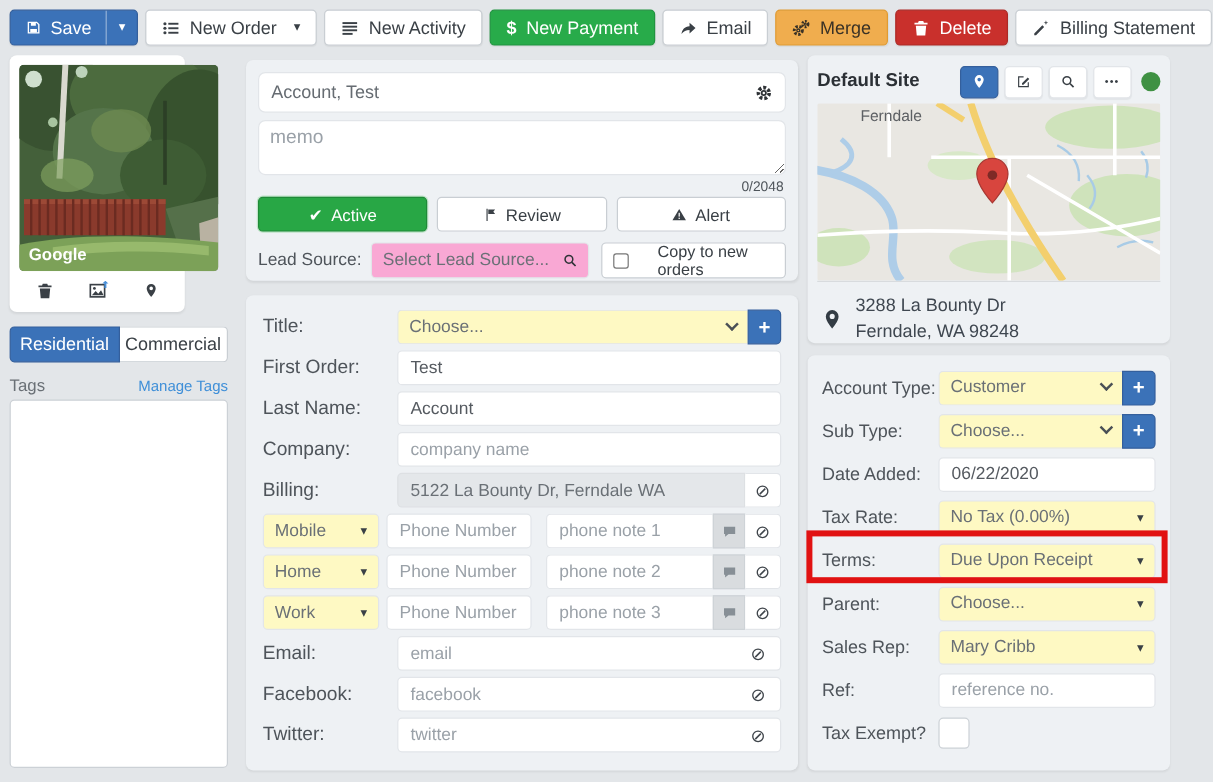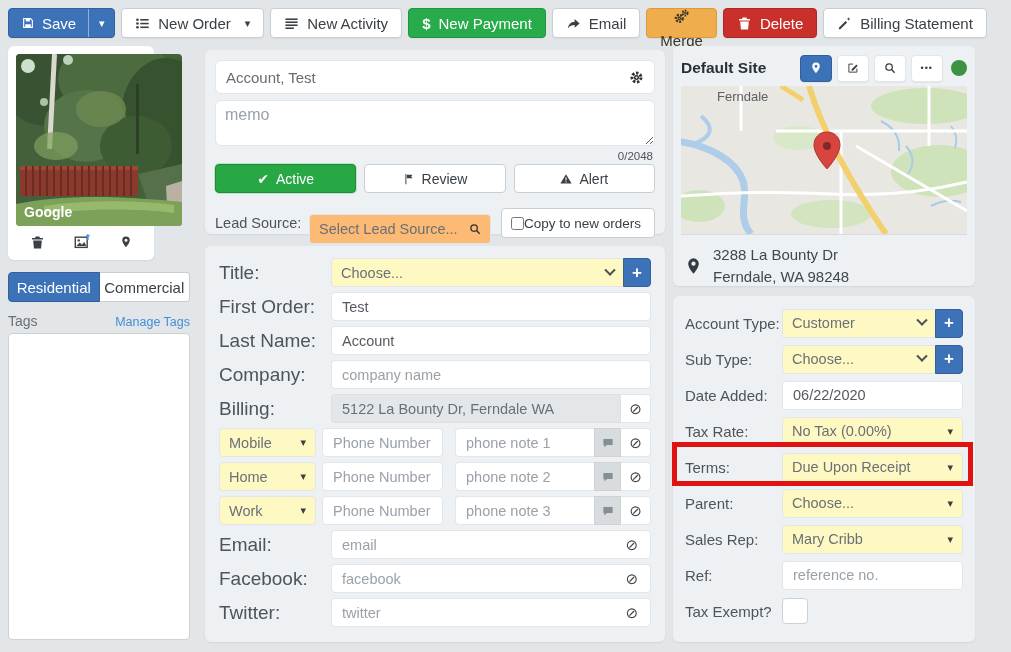--- a/index.html
+++ b/index.html
@@ -18,21 +18,21 @@
   #toolbar { position:absolute; left:8px; top:8px; display:flex; gap:6px; }
   .btn {
     height:30px; display:inline-flex; align-items:center; gap:8px;
     padding:0 13px; border-radius:4px; font-size:15px; cursor:pointer;
     border:1px solid transparent; background:#fff; color:#3a4046; white-space:nowrap;
     font-family:inherit; box-shadow:0 1px 1px rgba(0,0,0,.05);
   }
   .b-white { border-color:#c9ced3; }
   .b-blue  { background:#3b72b8; border-color:#345f9c; color:#fff; }
   .b-green { background:#28ab4a; border-color:#219440; color:#fff; }
-  .b-orange{ background:#f0ad4e; border-color:#e09b32; color:#3a3226;flex-direction:column; }
+  .b-orange{ background:#f0ad4e; border-color:#e09b32; color:#3a3226; }
   .b-red   { background:#c9302c; border-color:#ac2925; color:#fff; }
   .split { padding-right:0; }
   .split-caret { display:inline-flex; align-items:center; justify-content:center;
     align-self:stretch; width:26px; border-left:1px solid rgba(255,255,255,.45); margin-left:4px; }
   .caret { font-size:11px; line-height:1; }
   .dollar { font-weight:bold; font-size:15px; }
   
   .card { position:absolute; background:#eef1f4; border-radius:6px; box-shadow:0 1px 2px rgba(0,0,0,.07); }
   
   #photo-card { left:8px; top:46px; width:146px; padding:8px 8px 2px; background:#fff; }
@@ -59,31 +59,31 @@
   #memo { width:100%; height:46px; margin-top:6px; background:#fff; border:1px solid #e2e5e9; border-radius:6px;
     resize:both; font-family:inherit; font-size:16px; color:#555a60; padding:5px 9px; outline:none; }
   #memo::placeholder { color:#9aa1a8; }
   #char-counter { text-align:right; font-size:11.5px; color:#4e545a; margin:1px 2px 2px; }
   #status-row { display:flex; gap:8px; margin-top:1px; }
   .status-btn { flex:1; height:29px; display:flex; align-items:center; justify-content:center; gap:7px;
     border-radius:4px; border:1px solid #c9ced3; background:#fff; color:#3a4046; font-size:14px; cursor:pointer; font-family:inherit; }
   .status-btn.active { background:#28a745; border-color:#1f8a38; color:#fff; box-shadow:0 0 0 1px #bfe3c8; }
   #lead-row { display:flex; align-items:center; margin-top:9px; }
   #lead-label { width:94px; font-size:14.5px; color:#4e545a; }
-  #lead-input { width:182px; height:30px; background:#fdba74; border:1px solid #e2e5e9; border-radius:4px;
-    display:flex; align-items:center; padding:0 9px;margin-top:12px; }
+  #lead-input { width:182px; height:30px; background:#f9a8d4; border:1px solid #e2e5e9; border-radius:4px;
+    display:flex; align-items:center; padding:0 9px; }
   #lead-input input { flex:1; min-width:0; border:none; outline:none; font-size:14.5px; font-family:inherit; color:#555; background:transparent; }
   #lead-input input::placeholder { color:#6a7076; }
   #copy-orders { margin-left:10px; flex:1; height:30px; border:1px solid #c9ced3; border-radius:4px; background:#fff;
-    display:flex; align-items:center; gap:0; padding:0 9px; font-size:13.5px; color:#3a4046; cursor:pointer; font-family:inherit; }
+    display:flex; align-items:center; gap:24px; padding:0 9px; font-size:13.5px; color:#3a4046; cursor:pointer; font-family:inherit; }
   #copy-orders input { width:13px; height:13px; }
   #mid-card2 { left:205px; top:246px; width:460px; height:396px; padding:12px 14px; }
   .frow { display:flex; align-items:center; height:29px; margin-bottom:5px; }
   .frow:last-child { margin-bottom:0; }
-  .flabel { width:112px; font-size:19px; color:#4e545a; flex:0 0 auto; }
+  .flabel { width:112px; font-size:16px; color:#4e545a; flex:0 0 auto; }
   .fctrl { flex:1; display:flex; align-items:center; min-width:0; }
   .inp { height:29px; background:#fff; border:1px solid #e2e5e9; border-radius:4px;
     padding:0 10px; font-size:14.5px; color:#555a60; font-family:inherit; outline:none; width:100%; }
   .inp::placeholder { color:#9aa1a8; }
   .selbox { height:29px; background:#fef9c3; border:1px solid #e2e5e9; border-radius:4px;
     display:flex; align-items:center; padding:0 9px; font-size:14.5px; color:#6a7076; cursor:pointer; flex:1; min-width:0; }
   .selbox .grow { flex:1; overflow:hidden; white-space:nowrap; }
   .chev { width:8px; height:8px; border-right:2px solid #4a5056; border-bottom:2px solid #4a5056;
     transform:rotate(45deg) translate(-2px,-2px); flex:0 0 auto; }
   .tri { color:#3a4046; font-size:11px; flex:0 0 auto; }

